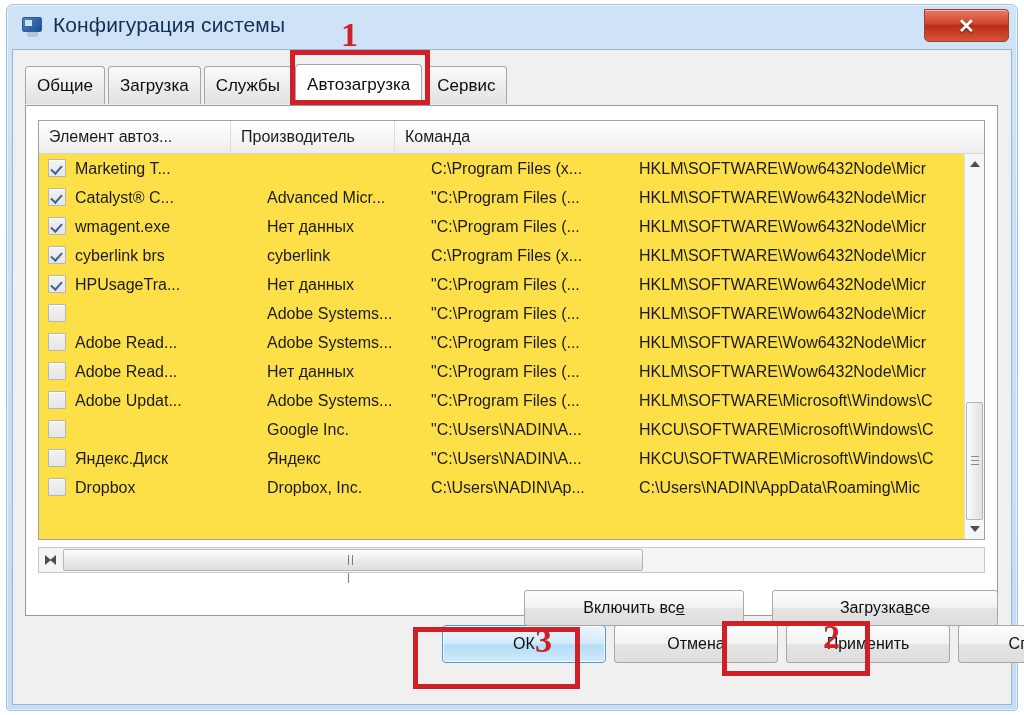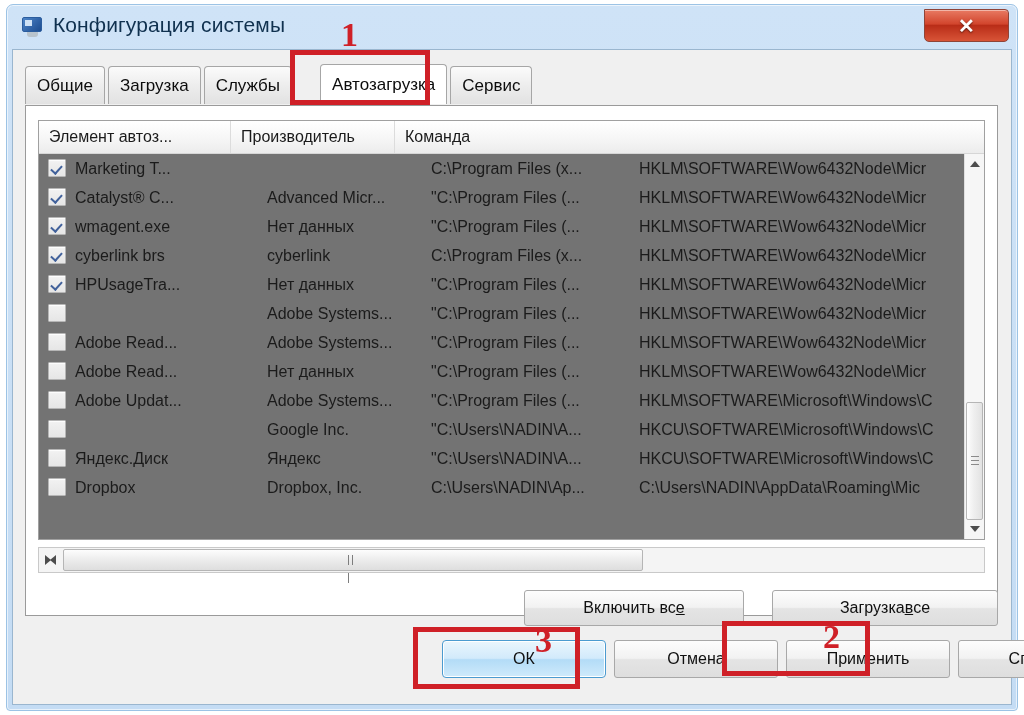--- a/index.html
+++ b/index.html
@@ -79,37 +79,36 @@
     background:linear-gradient(to bottom,#fbfbfb 0%,#ededed 50%,#e2e2e2 100%);
     border:1px solid #a6a6a6;border-bottom:none;
     border-radius:4px 4px 0 0;
     box-sizing:border-box;cursor:pointer;white-space:nowrap;
   }
   .tab.active{
     background:#ffffff;
     border-color:#a6a6a6;
     height:40px;margin-top:-2px;
     z-index:3;
-    margin-left:25px;
   }
 
   
   #tabbody{
     position:absolute;left:12px;top:55px;right:13px;bottom:88px;
     background:#ffffff;
     border:1px solid #9a9a9a;
     box-sizing:border-box;
     z-index:2;
   }
 
   
   #listview{
     position:absolute;left:12px;top:14px;right:12px;height:420px;
     border:1px solid #a0a0a0;
-    background:#737373;
+    background:#fde047;
     box-sizing:border-box;overflow:hidden;
   }
   #lv-header{
     position:absolute;left:0;top:0;right:0;height:33px;
     background:linear-gradient(to bottom,#ffffff 0%,#f6f6f6 55%,#ececec 100%);
     border-bottom:1px solid #d6d6d6;
     box-sizing:border-box;
   }
   .hcell{
     position:absolute;top:0;height:32px;
@@ -207,21 +206,21 @@
     display:flex;align-items:center;justify-content:center;
     font-size:16px;color:#101010;cursor:pointer;box-sizing:border-box;
     white-space:nowrap;
   }
   .btn .u{text-decoration:underline;}
   #btn-enable-all{left:498px;top:484px;width:220px;}
   #btn-disable-all{left:746px;top:484px;width:226px;}
 
   
   #bottombar{
-    position:absolute;left:5px;right:5px;bottom:5px;height:82px;
+    position:absolute;left:5px;right:5px;bottom:20px;height:82px;
   }
   .bbtn{
     position:absolute;top:23px;height:38px;width:164px;
     background:linear-gradient(to bottom,#fdfdfd 0%,#f2f2f2 48%,#e4e4e4 52%,#dedede 100%);
     border:1px solid #a8a8a8;border-radius:3px;
     display:flex;align-items:center;justify-content:center;
     font-size:16px;color:#101010;cursor:pointer;box-sizing:border-box;
   }
   #btn-ok{
     left:424px;

